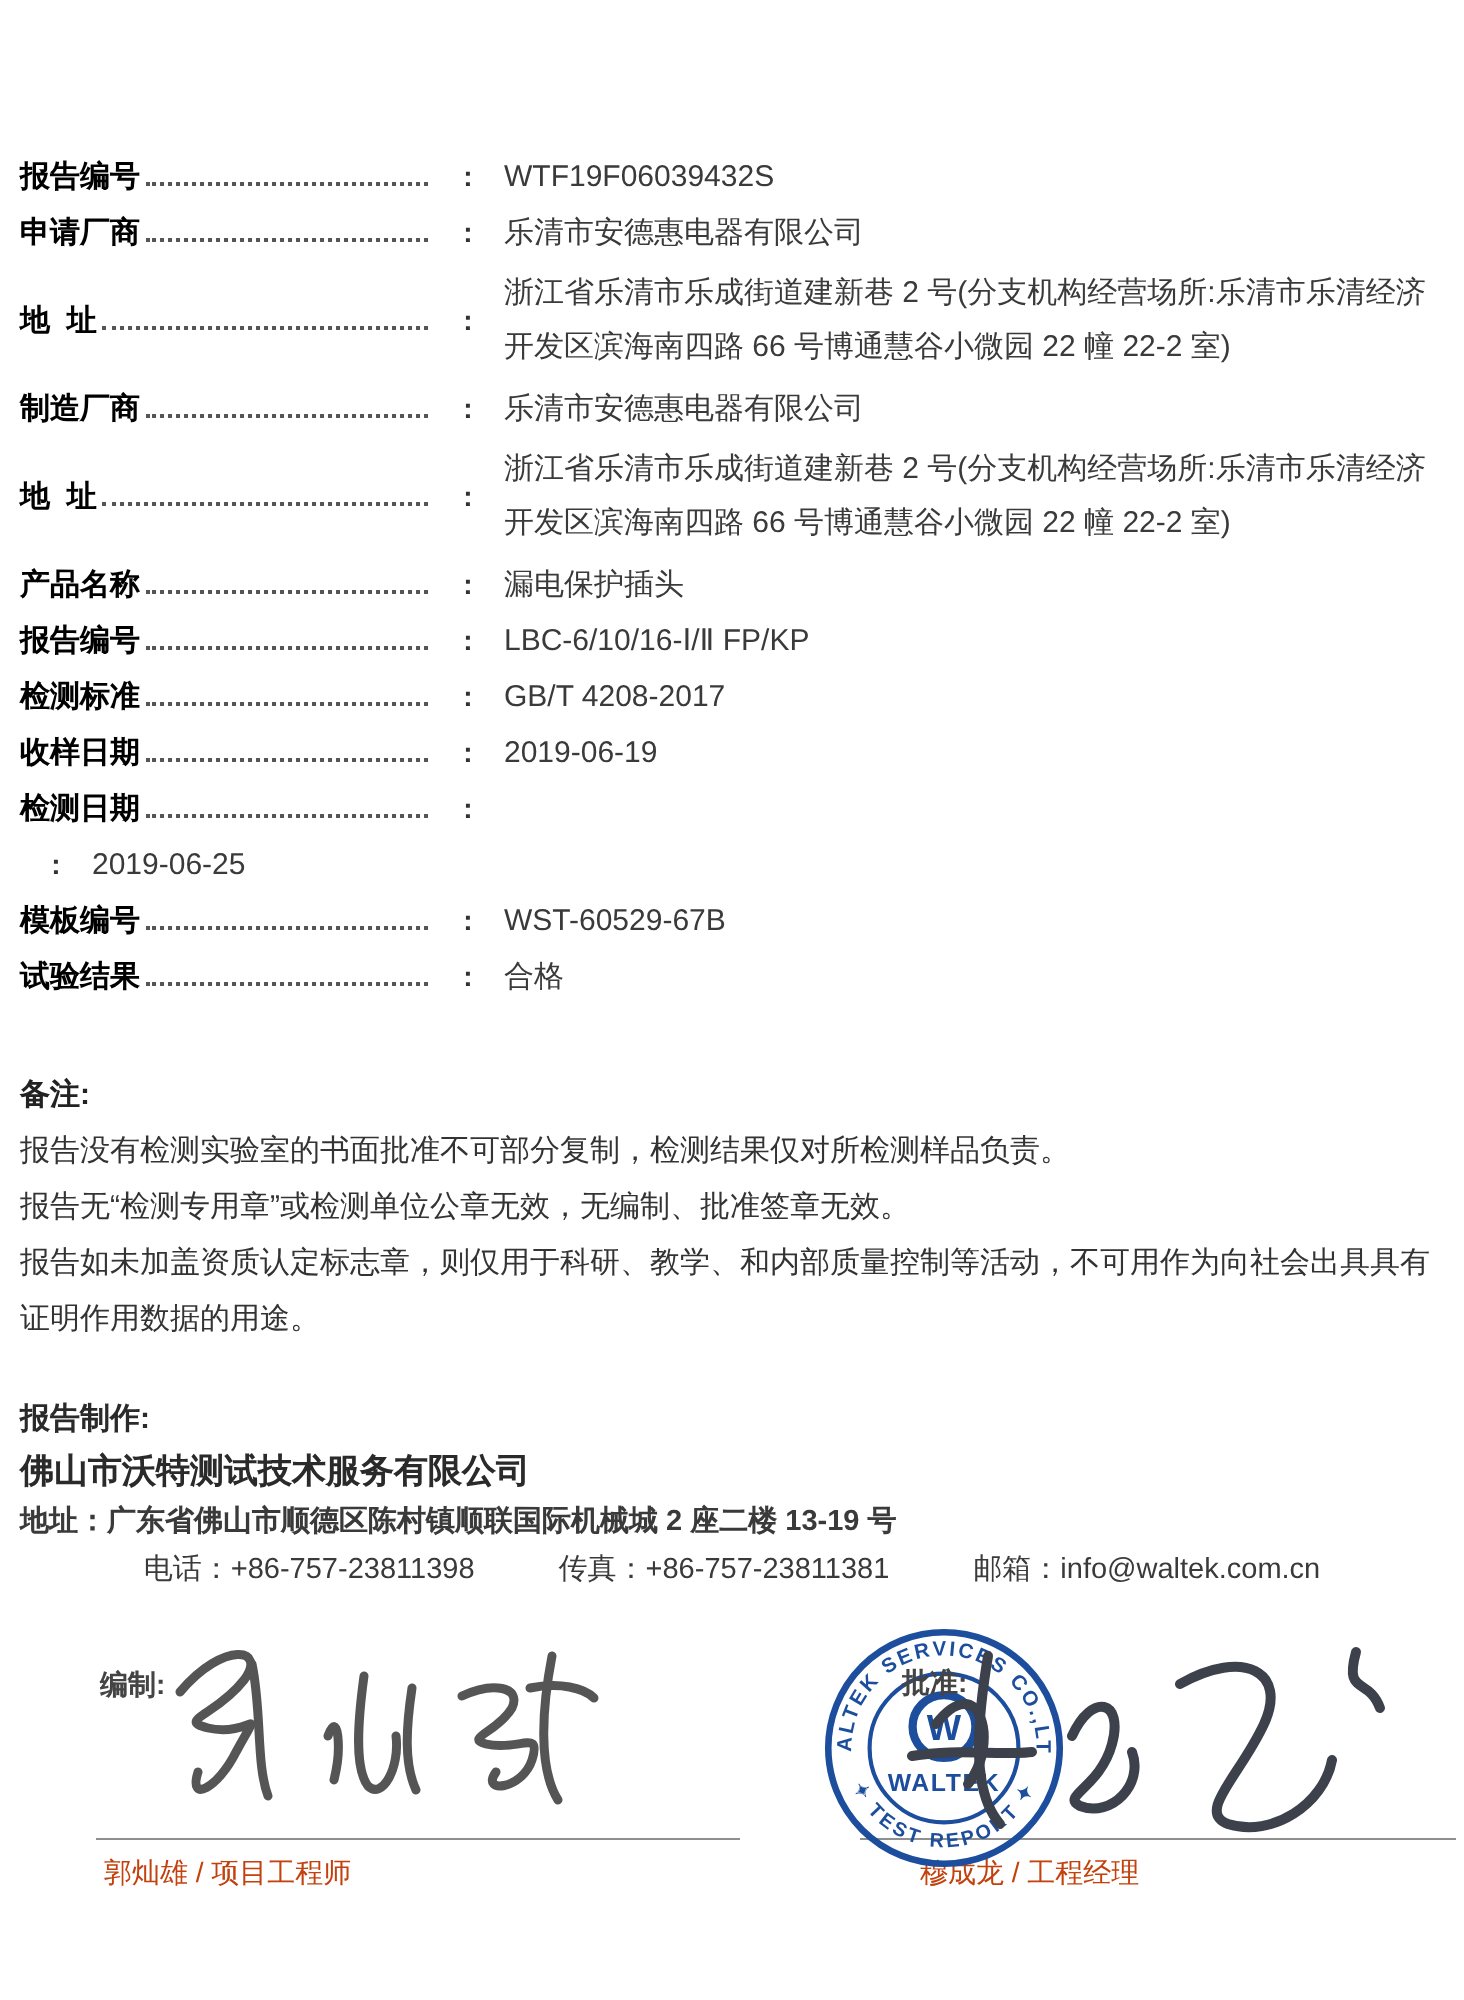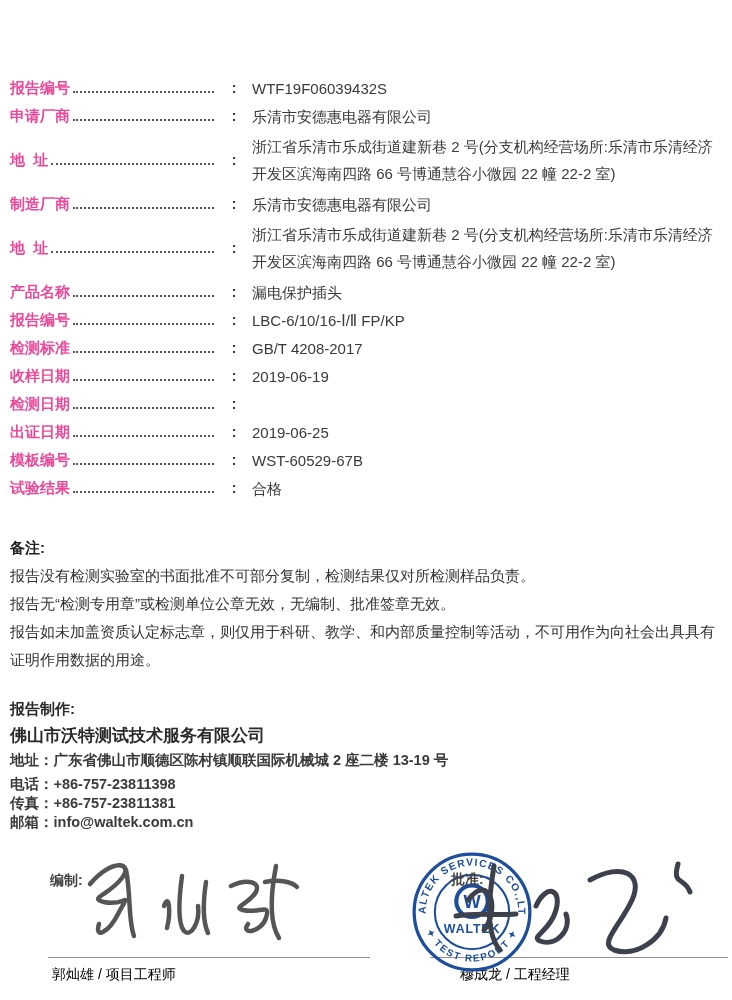--- a/index.html
+++ b/index.html
@@ -10,40 +10,40 @@
   }
   .page { padding:14px 10px 0 10px; }
   .title {
     text-align:center; font-size:33px; font-weight:bold; letter-spacing:7px;
     color:#1e1e1e; margin-top:2px;
   }
   .fields { margin-top:60px; }
   .row { display:flex; align-items:center; min-height:28px; }
   .row.tall { padding:3px 0; }
   .lbl-wrap { width:206px; display:flex; align-items:baseline; flex:0 0 206px; }
-  .lbl { font-weight:bold; font-size:15px; white-space:pre; color:#ec4899; }
+  .lbl { font-weight:bold; font-size:15px; white-space:pre; color:#000000; }
   .dots { flex:1; border-bottom:2px dotted #555; margin:0 2px 4px 3px; height:1px; }
   .colon { width:36px; text-align:center; font-weight:bold; font-size:14px; color:#333; flex:0 0 36px; }
   .val { flex:1; font-size:15px; line-height:27px; color:#3a3a3a; padding-right:6px; }
   .remarks { margin-top:32px; font-size:15px; line-height:28px; color:#333; }
   .remarks .head { font-weight:bold; color:#222; }
   .footerblk { margin-top:26px; color:#2a2a2a; }
   .footerblk .f-head { font-weight:bold; font-size:15px; }
   .footerblk .f-co { font-weight:bold; font-size:17px; margin-top:5px; }
   .footerblk .f-addr { font-weight:bold; font-size:14.5px; margin-top:4px; color:#3a3a3a; }
-  .contacts { display:flex; justify-content:center; margin-top:5px;
-              font-weight:bold; font-size:14.5px; color:#3a3a3a;flex-direction:column; }
+  .contacts { display:flex; justify-content:center; gap:42px; margin-top:5px;
+              font-weight:normal; font-size:14.5px; color:#3a3a3a; }
   .sigsec { position:relative; height:175px; margin-top:18px; }
   .sig-role { position:absolute; font-weight:bold; font-size:14px; color:#444; z-index:3; }
   .role-left { left:40px; top:22px; }
   .role-right { left:441px; top:21px; }
   .sigline { position:absolute; border-top:1px solid #8f8f8f; top:107px; }
   .line-left { left:38px; width:322px; }
   .line-right { left:420px; width:298px; }
-  .sig-name { position:absolute; top:116px; font-size:14px; color:#000000; }
+  .sig-name { position:absolute; top:116px; font-size:14px; color:#c2410c; }
   .name-left { left:42px; }
   .name-right { left:450px; }
   .sig-svg { position:absolute; z-index:2; }
   .sig-svg.left { left:58px; top:2px; width:240px; height:102px; }
   .sig-svg.right { left:428px; top:4px; width:268px; height:104px; }
   .stamp { position:absolute; left:400px; top:0px; width:124px; height:124px; z-index:1; }
 </style>
 </head>
 <body>
 
@@ -124,24 +124,20 @@
       <div class="val">2019-06-19</div>
     </div>
     <div class="row">
       <div class="lbl-wrap">
           <span class="lbl">检测日期</span>
           <span class="dots"></span>
         </div>
       <span class="colon">:</span>
     </div>
     <div class="row">
-      <div class="lbl-wrap">
-          <span class="lbl">出证日期</span>
-          <span class="dots"></span>
-        </div>
       <span class="colon">:</span>
       <div class="val">2019-06-25</div>
     </div>
     <div class="row">
       <div class="lbl-wrap">
           <span class="lbl">模板编号</span>
           <span class="dots"></span>
         </div>
       <span class="colon">:</span>
       <div class="val">WST-60529-67B</div>

